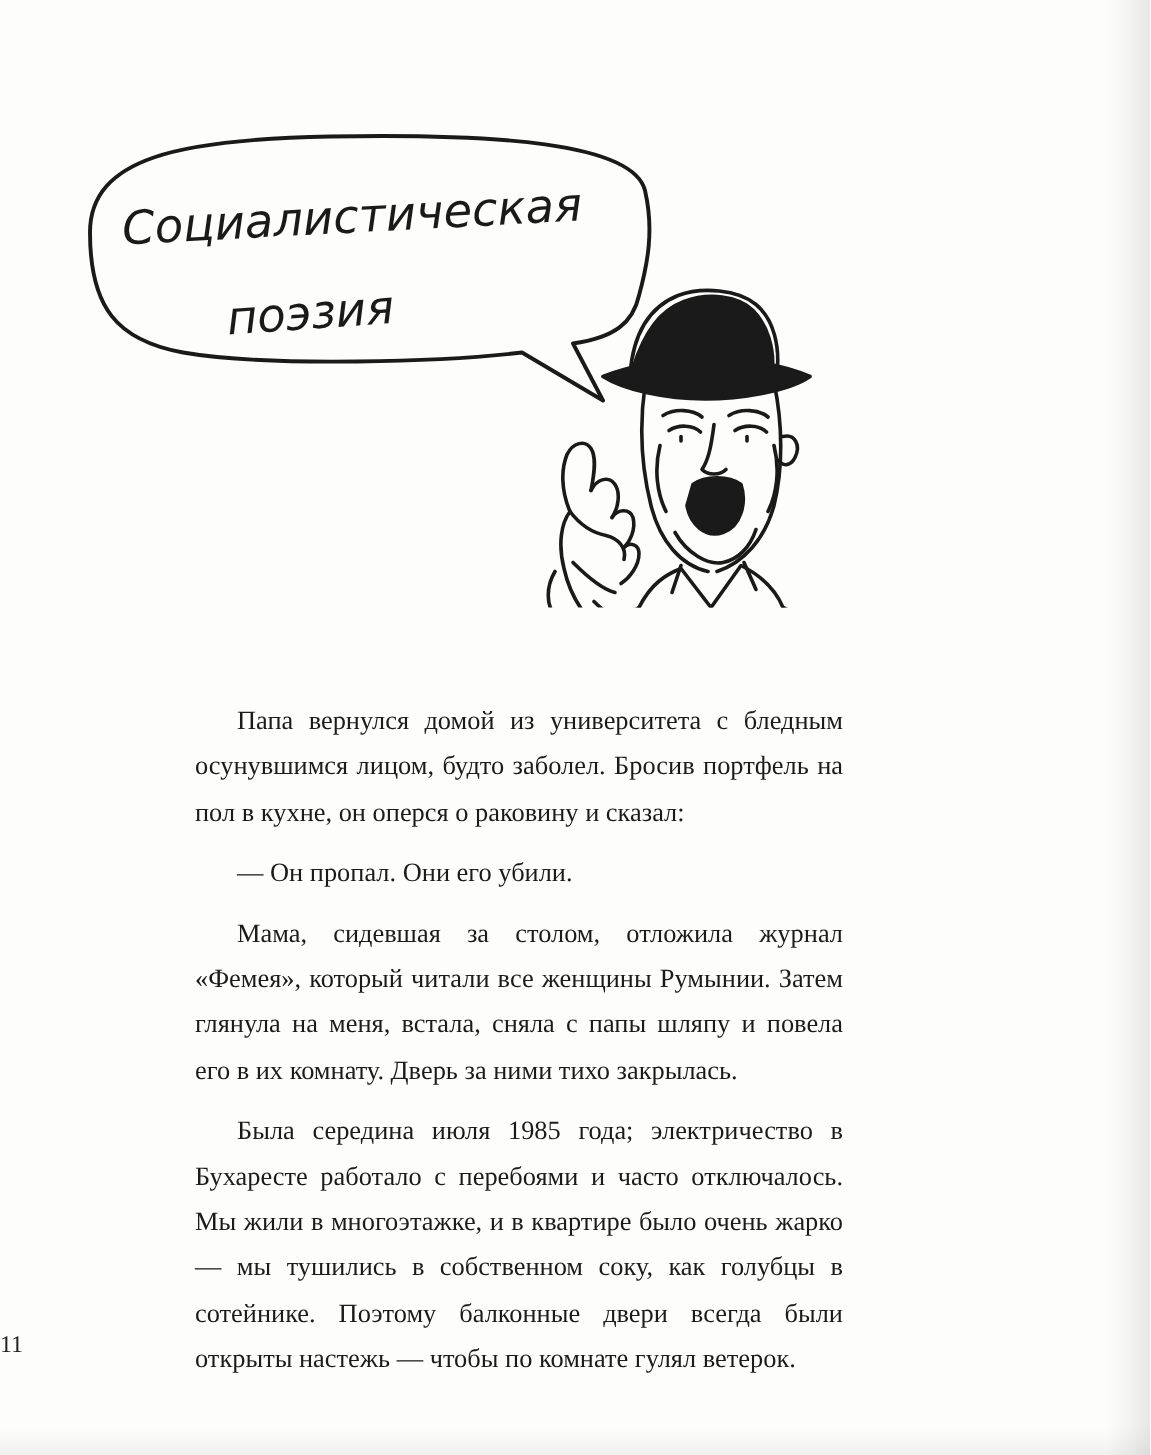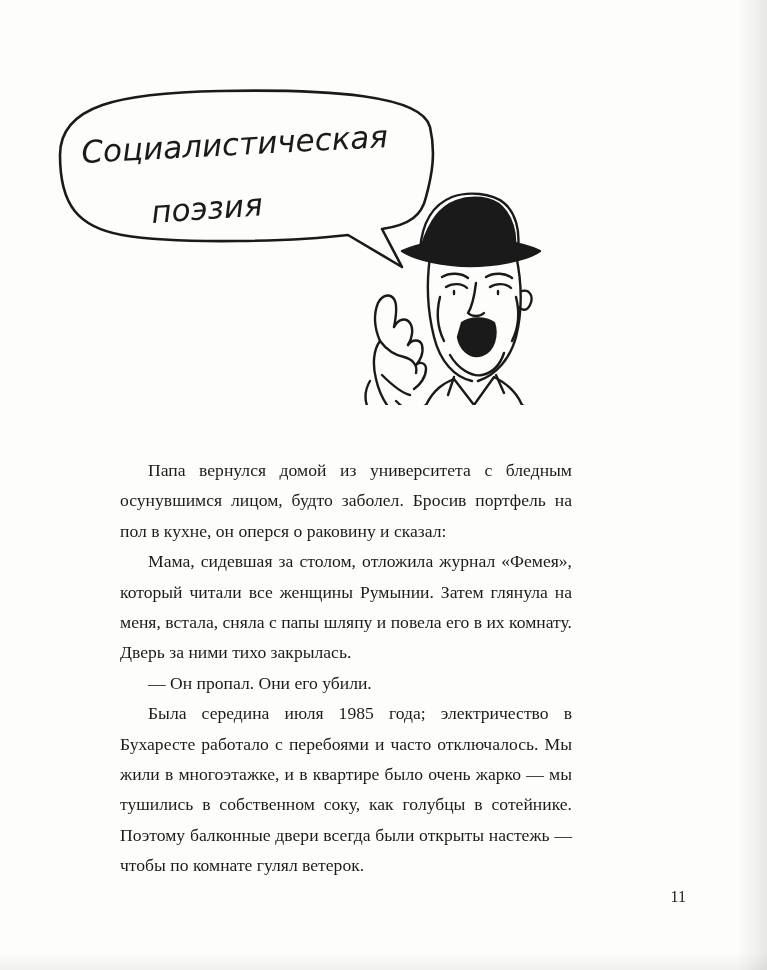--- a/index.html
+++ b/index.html
@@ -55,29 +55,29 @@
     top: 455px;
     width: 452px;
     font-size: 17.6px;
     line-height: 30.4px;
     color: #1b1b1b;
     text-align: justify;
     text-justify: inter-word;
     hyphens: manual;
   }
   .body-text p {
-    margin: 0;
+    margin: 10px;
     text-indent: 28px;
   }
   .page-number {
     position: absolute;
     left: 0;
     top: 888px;
     width: 686px;
-    text-align: right;
+    text-align: left;
     font-size: 16px;
     color: #232323;
     font-family: "Liberation Serif", serif;
   }
 </style>
 </head>
 <body>
 
 <div class="page">
 
@@ -139,22 +139,22 @@
         <path d="M352 330 C362 340 372 348 380 350"></path>
         <path d="M366 356 C374 364 384 370 392 372"></path>
 
         <path d="M340 336 C334 346 334 358 340 366 C348 376 360 382 372 384"></path>
       </g>
     </svg>
   </div>
 
   <div class="body-text">
     <p>Папа вернулся домой из университета с бледным осунувшимся лицом, будто заболел. Бросив портфель на пол в кухне, он оперся о раковину и сказал:</p>
+    <p>— Он пропал. Они его убили.</p>
     <p>Мама, сидевшая за столом, отложила журнал «Фемея», который читали все женщины Румынии. Затем глянула на меня, встала, сняла с папы шляпу и повела его в их комнату. Дверь за ними тихо закрылась.</p>
-    <p>— Он пропал. Они его убили.</p>
     <p>Была середина июля 1985 года; электричество в Бухаресте работало с перебоями и часто отключалось. Мы жили в многоэтажке, и в квартире было очень жарко — мы тушились в собственном соку, как голубцы в сотейнике. Поэтому балконные двери всегда были открыты настежь — чтобы по комнате гулял ветерок.</p>
   </div>
 
   <div class="page-number">11</div>
 
   <div class="page-edge-right"></div>
   <div class="page-edge-bottom"></div>
 </div>
 
 </body></html>

